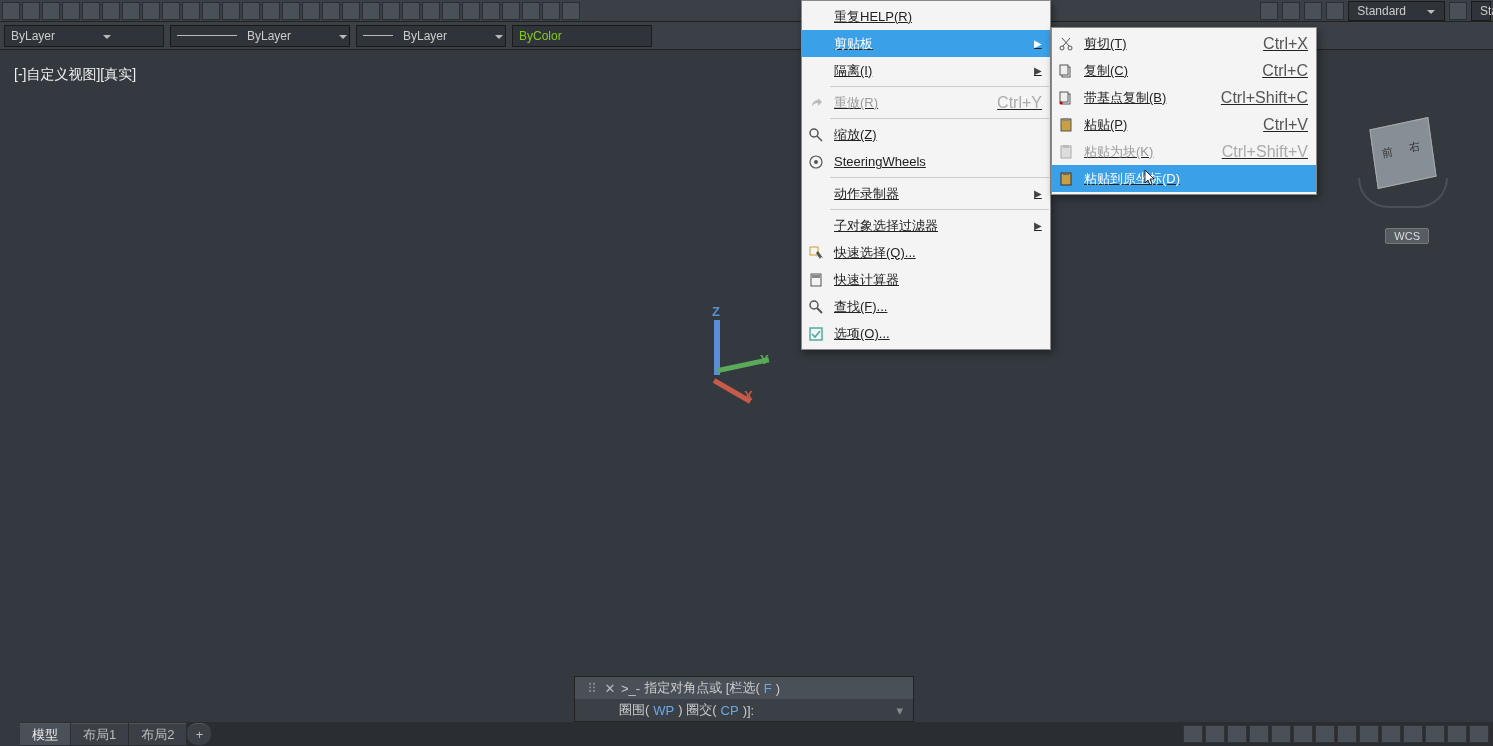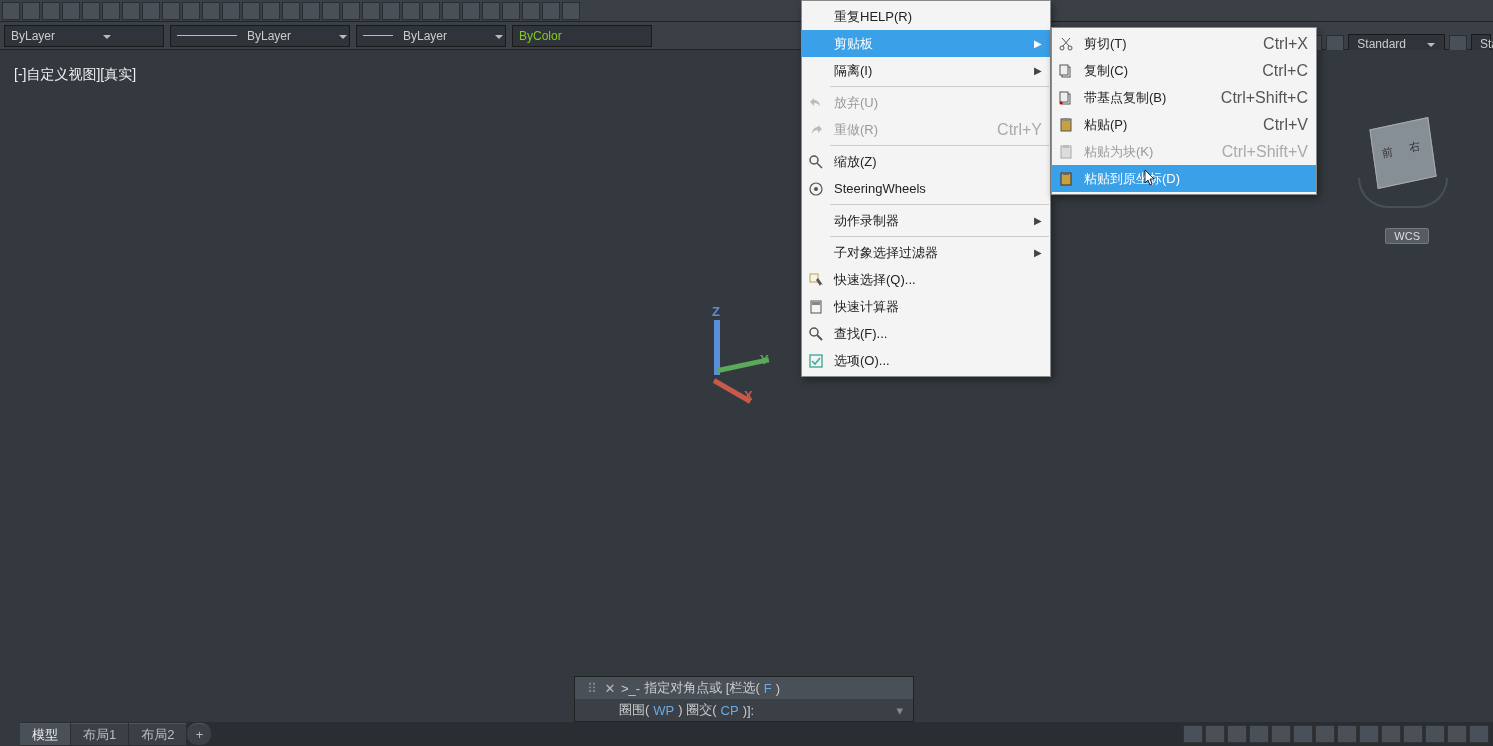--- a/index.html
+++ b/index.html
@@ -9,21 +9,21 @@
 .tbtn { width: 18px; height: 18px; background: #4a5058; border: 1px solid #2a2e33; display: inline-block; }
 
 .toolbar-layer { height: 28px; background: #3a4046; display: flex; align-items: center; gap: 6px; padding: 0 4px; border-bottom: 1px solid #222; }
 .drop { display: flex; align-items: center; background: #2f343a; border: 1px solid #1a1a1a; height: 22px; padding: 0 6px; font-size: 12px; color: #ccc; gap: 47px; }
 .drop.wide { width: 160px; }
 .drop.med { width: 180px; justify-content: space-between; }
 .dropline { display: inline-block; width: 60px; border-top: 1px solid #bbb; }
 .chev { width: 10px; height: 10px; display: inline-block; }
 .chev svg { width: 10px; height: 10px; fill: #bbb; }
 
-.style-box { position: absolute; top: 0; right: 2px; height: 22px; display: flex; align-items: center; gap: 4px; margin-top: 33px; }
+.style-box { position: absolute; top: 0; right: 2px; height: 22px; display: flex; align-items: center; gap: 4px; }
 .style-drop { background: #2f343a; border: 1px solid #1a1a1a; height: 20px; padding: 0 8px; font-size: 12px; color: #ccc; display: flex; align-items: center; gap: 20px; }
 
 .viewport { position: absolute; top: 50px; left: 0; right: 0; bottom: 24px; background: #33393f; }
 .view-label { position: absolute; top: 16px; left: 14px; font-size: 14px; color: #f0f0f0; }
 
 .wcs-label { position: absolute; top: 178px; right: 64px; background: #555c64; border: 1px solid #777; padding: 1px 8px; font-size: 11px; color: #ddd; border-radius: 2px; }
 
 .viewcube { position: absolute; top: 58px; right: 40px; width: 100px; height: 100px; }
 .viewcube-inner { width: 60px; height: 60px; background: #868e96; margin: 15px auto 0; border: 1px solid #aaa; position: relative; transform: rotate(-8deg) skewY(-4deg); }
 .cube-face { position: absolute; font-size: 11px; color: #333; }
@@ -31,21 +31,21 @@
 
 .origin { position: absolute; top: 260px; left: 690px; width: 90px; height: 90px; }
 .ax { position: absolute; font-size: 13px; font-weight: bold; }
 .ax-z { left: 22px; top: -6px; color: #5a8fd8; }
 .ax-y { left: 70px; top: 42px; color: #5aaa5a; }
 .ax-x { left: 54px; top: 78px; color: #c85a4a; }
 .line-z { position: absolute; left: 24px; top: 10px; width: 6px; height: 55px; background: #5a8fd8; }
 .line-y { position: absolute; left: 28px; top: 58px; width: 52px; height: 5px; background: #5aaa5a; transform: rotate(-12deg); transform-origin: left; }
 .line-x { position: absolute; left: 24px; top: 68px; width: 42px; height: 5px; background: #c85a4a; transform: rotate(30deg); transform-origin: left; }
 
-.ctx-menu { position: absolute; background: #f4f4f4; border: 1px solid #8a8a8a; box-shadow: 2px 3px 8px rgba(0,0,0,.4); color: #222; font-size: 13px; padding: 2px 0; }
+.ctx-menu { position: absolute; background: #f4f4f4; border: 1px solid #8a8a8a; box-shadow: 2px 3px 8px rgba(0,0,0,.4); color: #222; font-size: 13px; padding: 2px 0; text-decoration: underline; }
 .ctx-menu.main { top: 0; left: 801px; width: 250px; }
 .ctx-menu.sub { top: 27px; left: 1051px; width: 266px; }
 .mi { display: flex; align-items: center; height: 27px; padding: 0 8px 0 4px; gap: 8px; position: relative; }
 .mi.hl { background: #3aa0e8; color: #fff; }
 .mi.dis { color: #999; }
 .mi-ico { width: 20px; height: 18px; display: flex; align-items: center; justify-content: center; flex-shrink: 0; }
 .mi-ico svg { width: 16px; height: 16px; }
 .mi-label { flex: 1; white-space: nowrap; }
 .mi-sc { color: #555; font-size: 16px; margin-left: 10px; }
 .mi.dis .mi-sc { color: #aaa; }
@@ -183,28 +183,20 @@
     </div>
   <div class="mi">
       <span class="mi-ico"></span>
       <span class="mi-label">隔离(I)</span>
       <span class="mi-ar">▶</span>
     </div>
   <div class="sep"></div>
   <div class="mi dis">
       <span class="mi-ico">
         <svg viewBox="0 0 16 16">
-          <path fill="#bbb" d="M6 3L2 7l4 4V8c3 0 5 1 6 4 0-5-3-7-6-7V3z"></path>
-        </svg>
-      </span>
-      <span class="mi-label">放弃(U)</span>
-    </div>
-  <div class="mi dis">
-      <span class="mi-ico">
-        <svg viewBox="0 0 16 16">
           <path fill="#bbb" d="M10 3l4 4-4 4V8c-3 0-5 1-6 4 0-5 3-7 6-7V3z"></path>
         </svg>
       </span>
       <span class="mi-label">重做(R)</span>
       <span class="mi-sc">Ctrl+Y</span>
     </div>
   <div class="sep"></div>
   <div class="mi">
       <span class="mi-ico">
         <svg viewBox="0 0 16 16">

